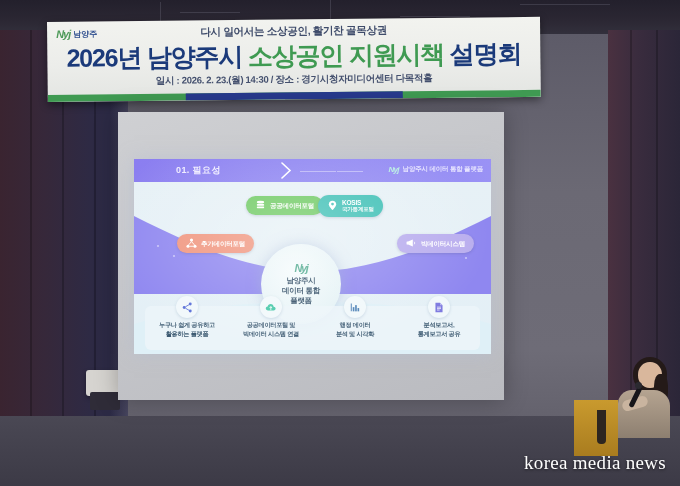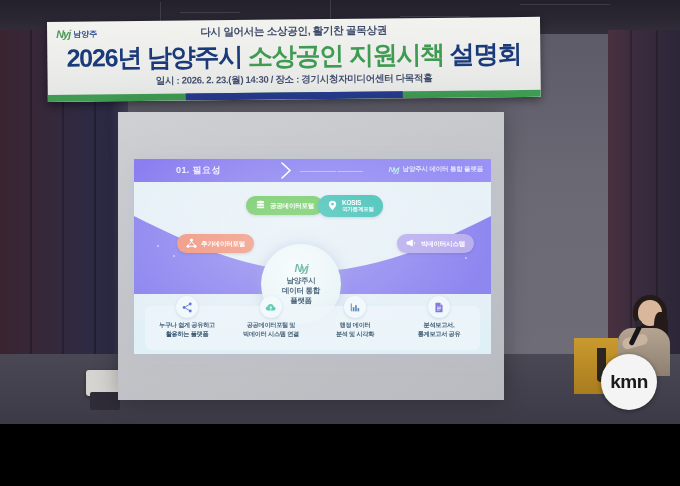--- a/index.html
+++ b/index.html
@@ -1,17 +1,17 @@
 <!DOCTYPE html>
 <html><head>
 <meta charset="utf-8">
 <style>
   html,body{margin:0;padding:0;background:#000;}
   body{font-family:"Liberation Sans","DejaVu Sans",sans-serif;}
-  #scene{position:relative;width:680px;height:424px;overflow:hidden;
+  #scene{position:relative;width:680px;height:486px;overflow:hidden;
     background:#3b3a46;}
 
   
   .ceiling{position:absolute;left:0;top:0;width:680px;height:34px;
     background:linear-gradient(180deg,#23202c 0%,#2b2733 60%,#32303c 100%);}
   .ceiling-line{position:absolute;height:1px;background:rgba(150,150,170,.22);}
   .wall{position:absolute;left:0;top:34px;width:680px;height:452px;
     background:linear-gradient(180deg,#5d5b68 0%,#6b6974 35%,#6e6c77 70%,#5a5863 100%);}
   .curtain-left{position:absolute;left:0;top:30px;width:128px;height:456px;
     background:linear-gradient(90deg,#3a2430 0%,#36283a 35%,#2e2a44 70%,#2a2a46 100%);}
@@ -319,20 +319,18 @@
     <div class="sp-hair"></div>
     <div class="sp-head"></div>
     <div class="sp-hair2"></div>
     <div class="sp-body"></div>
     <div class="sp-arm"></div>
     <div class="sp-mic"></div>
     <div class="sp-mic-head"></div>
   </div>
 
   <div class="wm">
-    <div class="wm-logo">
-      <span>kmn</span>
+    <div class="wm-txt">
+      <div class="wm-en">korea media news</div>
     </div>
-    <div class="wm-txt">
-    </div>
   </div>
 
 </div>
 
 </body></html>

